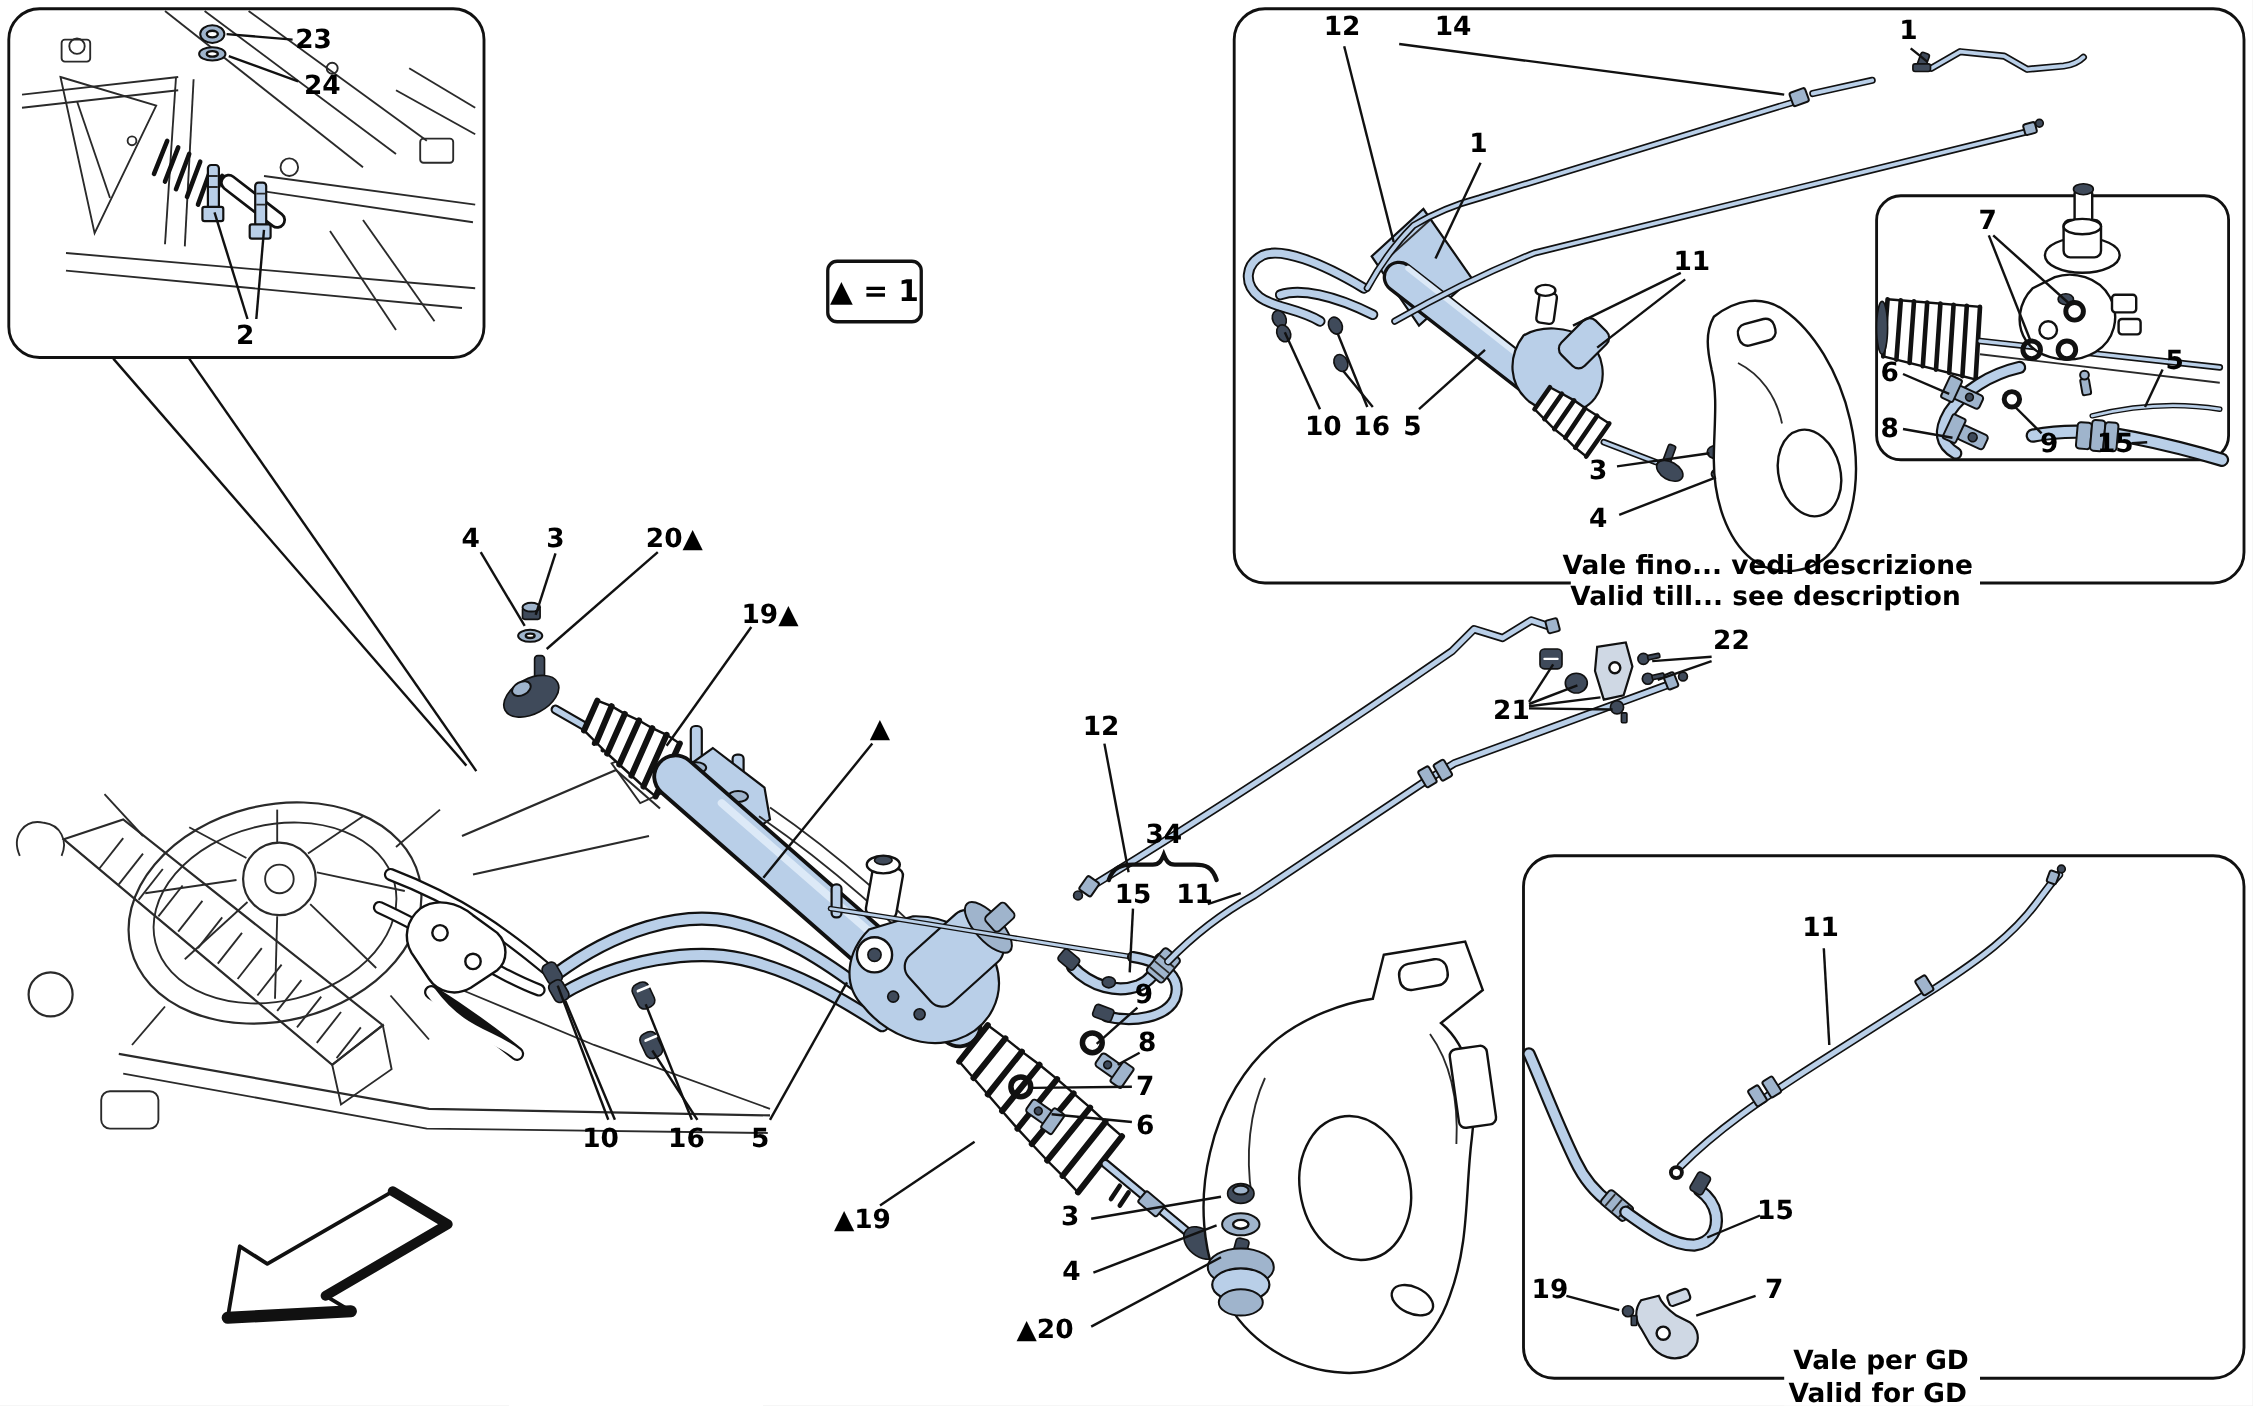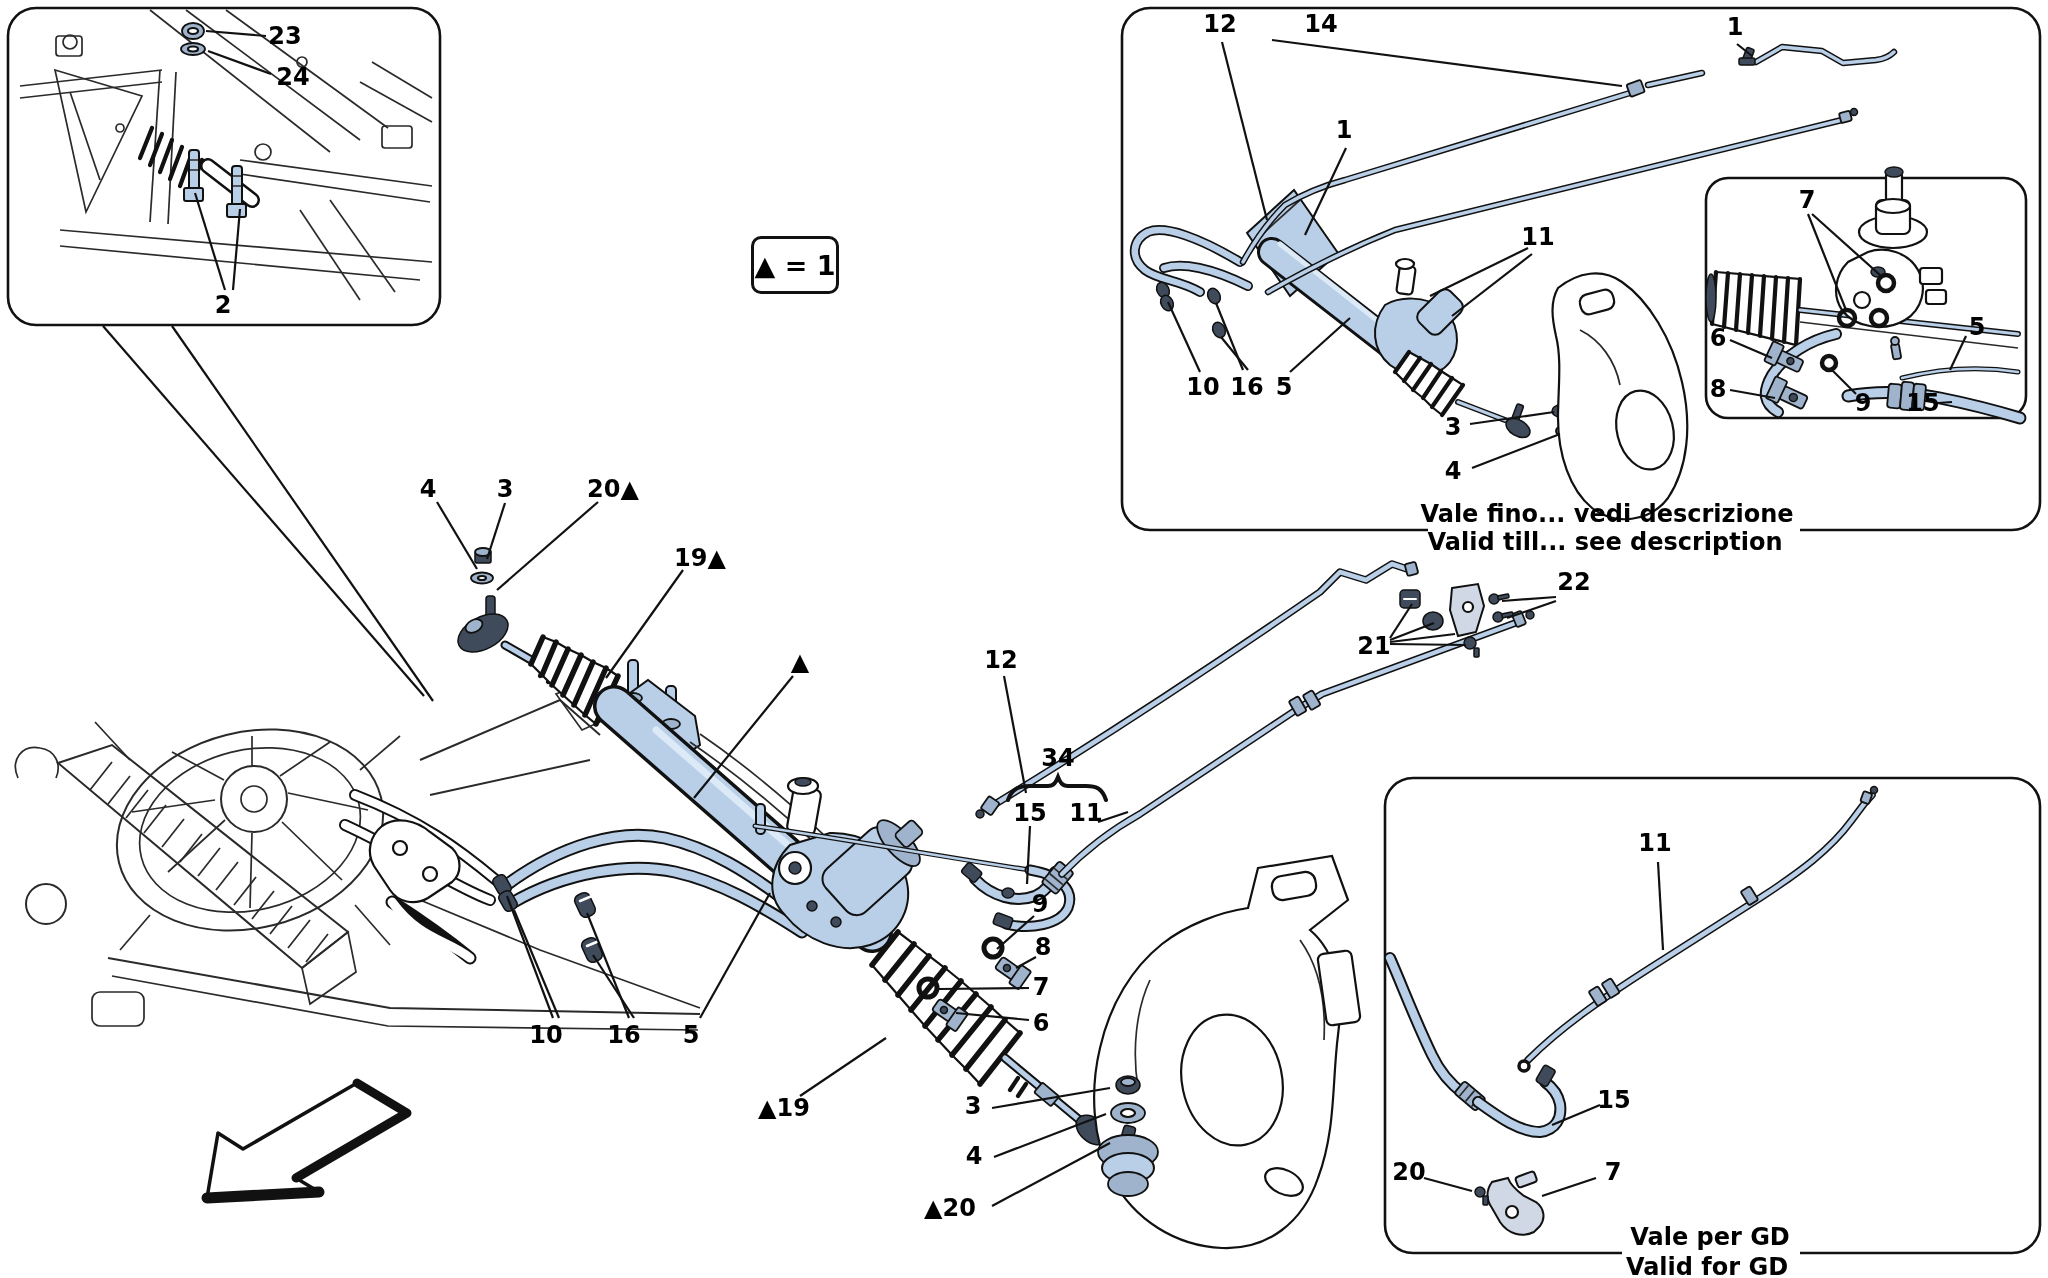--- a/index.html
+++ b/index.html
@@ -614,21 +614,21 @@
 
 <div class="co" style="left:1807px;top:200px">7</div>
 <div class="co" style="left:1718px;top:338px">6</div>
 <div class="co" style="left:1718px;top:389px">8</div>
 <div class="co" style="left:1863px;top:403px">9</div>
 <div class="co" style="left:1923px;top:403px">15</div>
 <div class="co" style="left:1977px;top:327px">5</div>
 
 <div class="co" style="left:1655px;top:843px">11</div>
 <div class="co" style="left:1614px;top:1100px">15</div>
-<div class="co" style="left:1409px;top:1172px">20</div>
+<div class="co" style="left:1409px;top:1172px">19</div>
 <div class="co" style="left:1613px;top:1172px">7</div>
 <div class="cap" style="left:1710px;top:1237px">Vale per GD</div>
 <div class="cap" style="left:1707px;top:1267px">Valid for GD</div>
 
 <div class="co" style="left:428px;top:489px">4</div>
 <div class="co" style="left:505px;top:489px">3</div>
 <div class="co" style="left:613px;top:489px">20▲</div>
 <div class="co" style="left:700px;top:558px">19▲</div>
 <div class="co" style="left:800px;top:662px">▲</div>
 <div class="co" style="left:1001px;top:660px">12</div>

